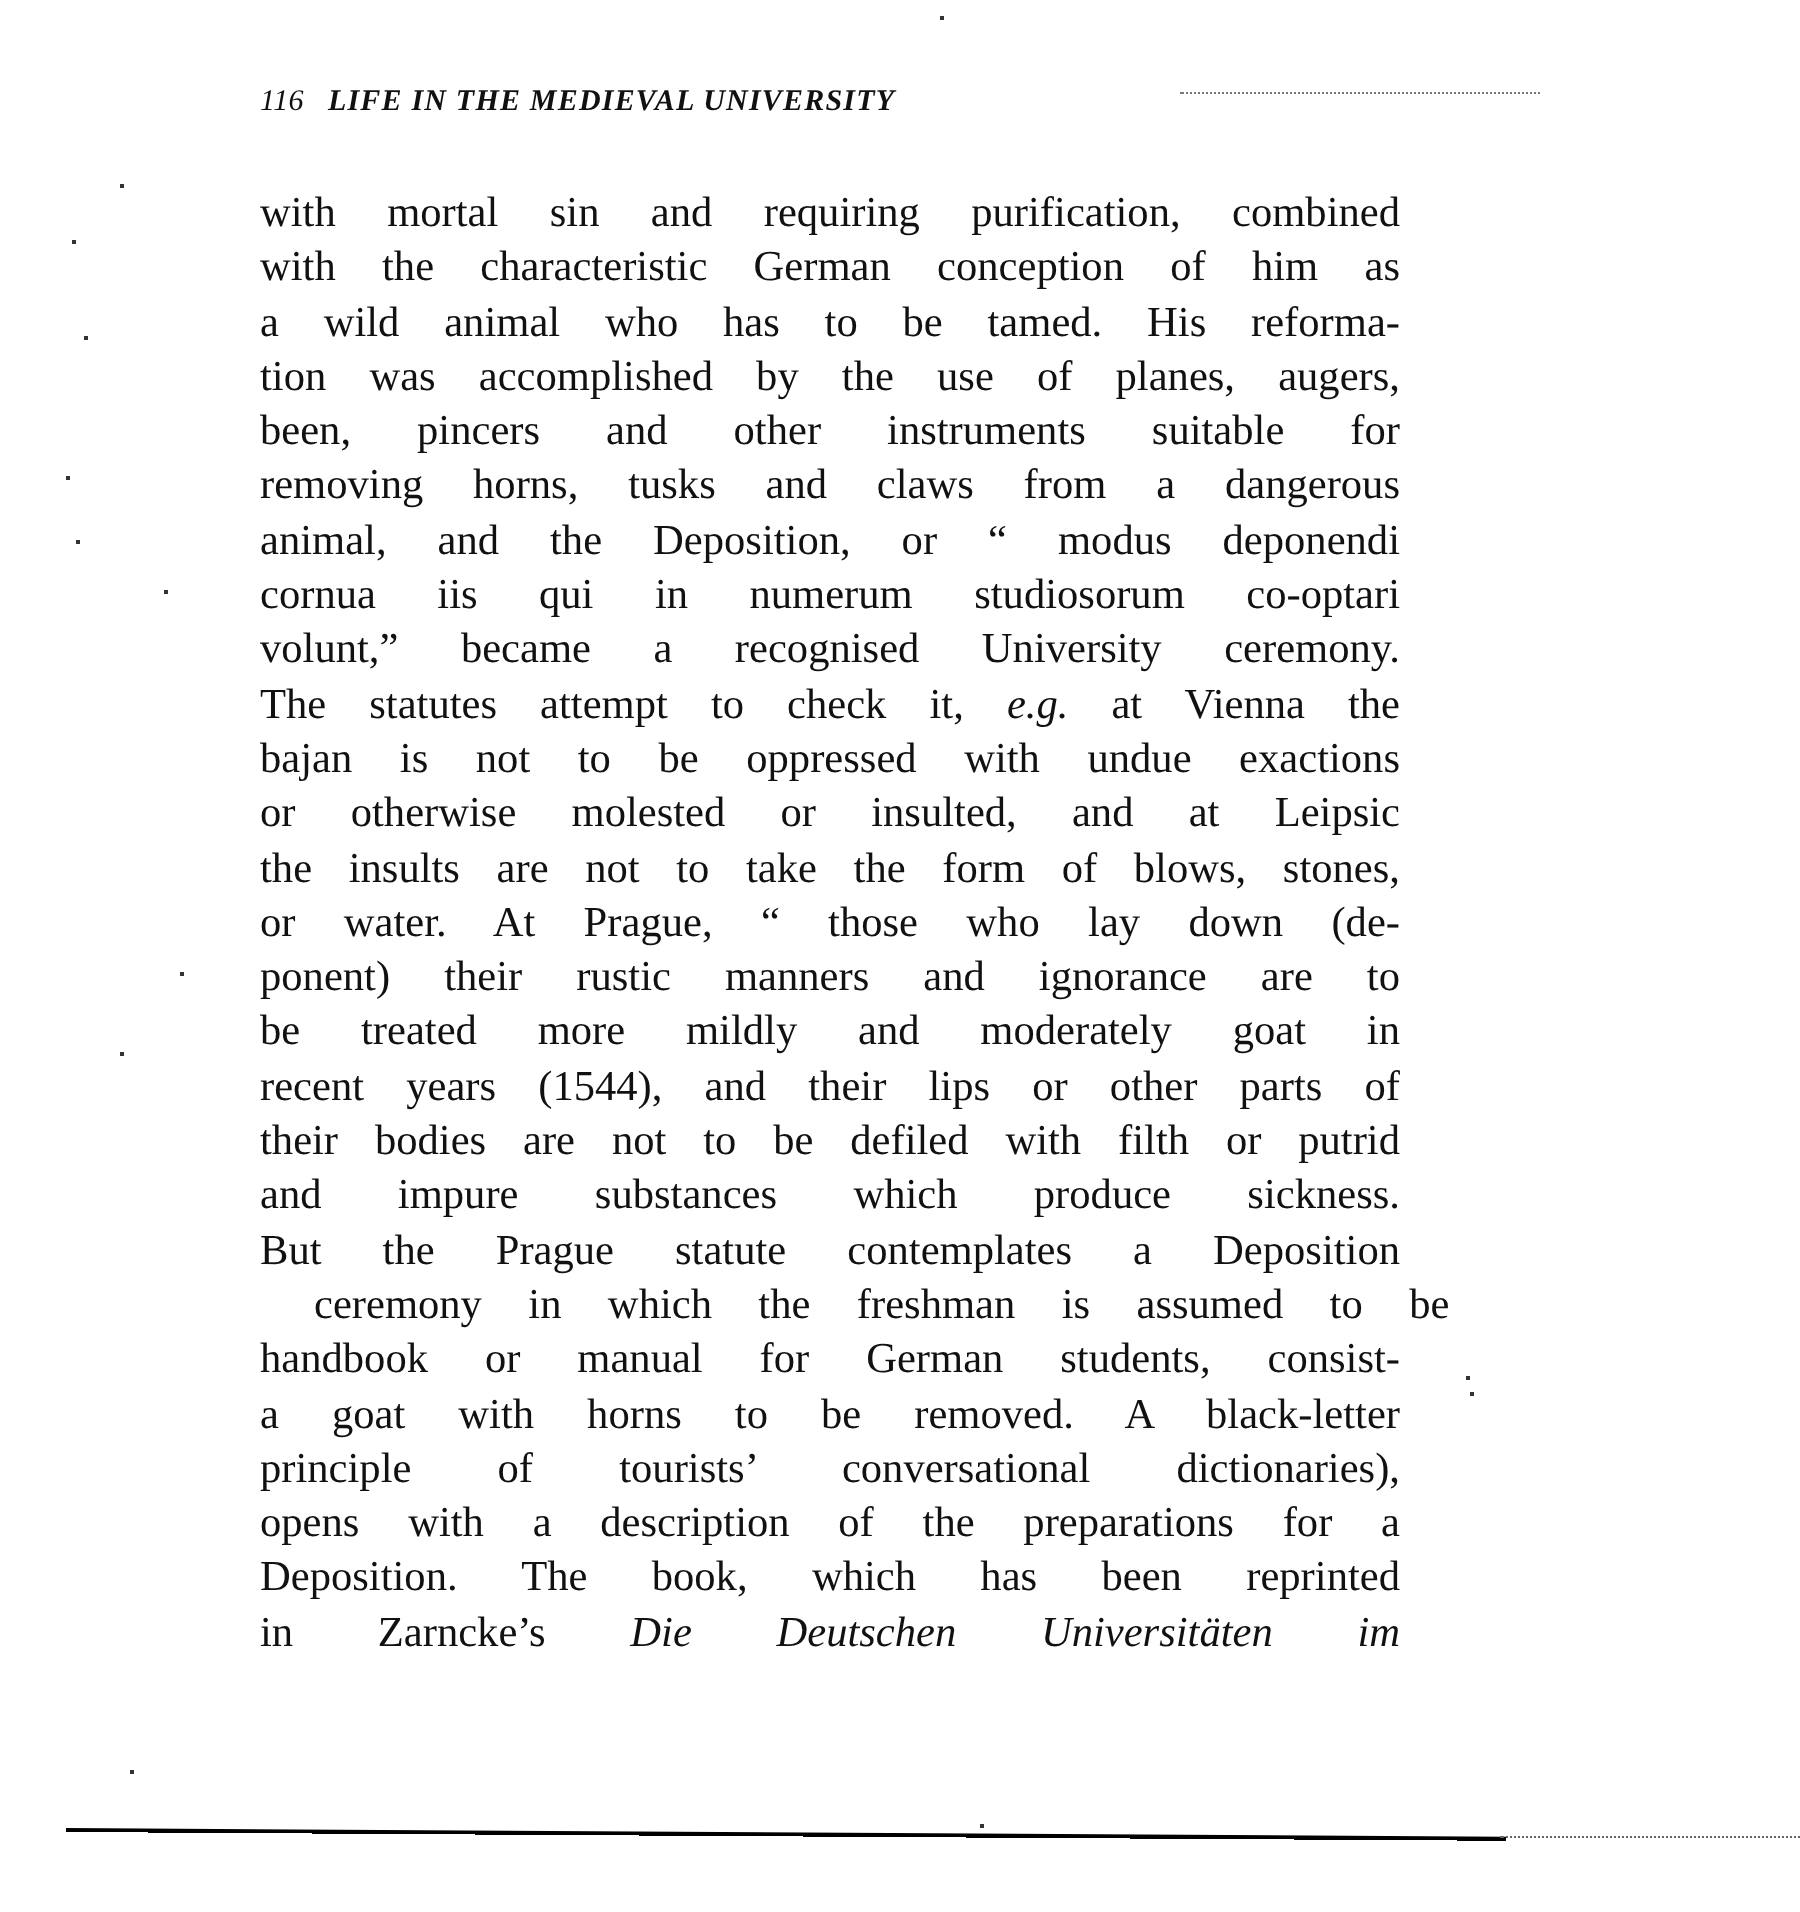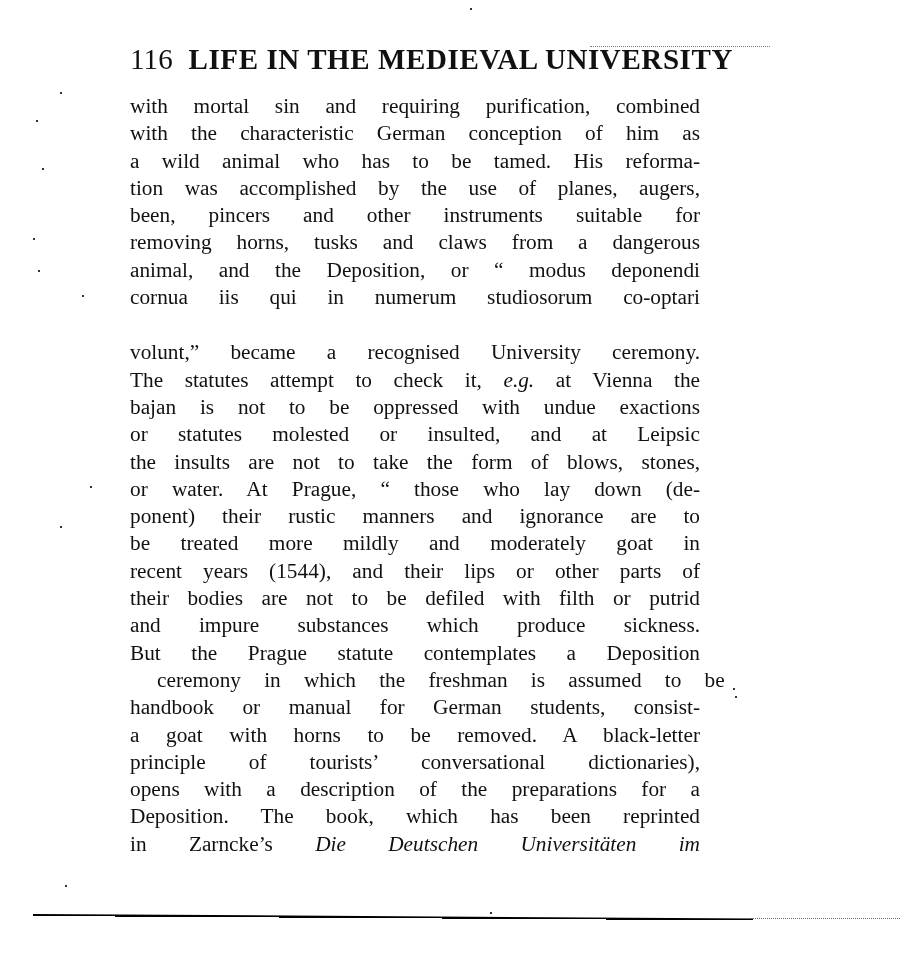--- a/index.html
+++ b/index.html
@@ -22,22 +22,23 @@
       background: #ffffff;
     }
     .running-head {
       position: absolute;
       left: 130px;
       top: 43px;
       width: 560px;
       height: 30px;
       white-space: nowrap;
       font-family: "Liberation Serif", "DejaVu Serif", serif;
-      font-size: 29px;
+      font-size: 15px;
       letter-spacing: 0.2px;
+      font-style: italic;
     }
     .running-head .folio {
       font-weight: normal;
       margin-right: 8px;
     }
     .running-head .title {
       font-weight: bold;
       letter-spacing: 0.6px;
     }
     .head-dots {
@@ -108,24 +109,24 @@
 
   <div class="body-text" id="body-text">
       <div class="line" style="display: block; width: auto; word-spacing: 20px;">with mortal sin and requiring purification, combined</div>
       <div class="line" style="display: block; width: auto; word-spacing: 17.57px;">with the characteristic German conception of him as</div>
       <div class="line" style="display: block; width: auto; word-spacing: 15.2px;">a wild animal who has to be tamed.  His reforma-</div>
       <div class="line" style="display: block; width: auto; word-spacing: 16px;">tion was accomplished by the use of planes, augers,</div>
       <div class="line" style="display: block; width: auto; word-spacing: 27.17px;">been, pincers and other instruments suitable for</div>
       <div class="line" style="display: block; width: auto; word-spacing: 19.29px;">removing horns, tusks and claws from a dangerous</div>
       <div class="line" style="display: block; width: auto; word-spacing: 19.86px;">animal, and the Deposition, or “ modus deponendi</div>
       <div class="line" style="display: block; width: auto; word-spacing: 25px;">cornua iis qui in numerum studiosorum co-optari</div>
-      <div class="line" style="display: block; width: auto; word-spacing: 25.6px; margin-top: 28px;">volunt,” became a recognised University ceremony.</div>
+      <div class="line" style="display: block; width: auto; word-spacing: 25.6px;">volunt,” became a recognised University ceremony.</div>
       <div class="line" style="display: block; width: auto; word-spacing: 16px;"><span>The statutes attempt to check it, </span><em>e.g.</em><span> at Vienna the</span></div>
       <div class="line" style="display: block; width: auto; word-spacing: 18.25px;">bajan is not to be oppressed with undue exactions</div>
-      <div class="line" style="display: block; width: auto; word-spacing: 22px;">or statutes molested or insulted, and at Leipsic</div>
+      <div class="line" style="display: block; width: auto; word-spacing: 22px;">or otherwise molested or insulted, and at Leipsic</div>
       <div class="line" style="display: block; width: auto; word-spacing: 12.8px;">the insults are not to take the form of blows, stones,</div>
       <div class="line" style="display: block; width: auto; word-spacing: 16.8px;">or water.  At Prague, “ those who lay down (de-</div>
       <div class="line" style="display: block; width: auto; word-spacing: 21.43px;">ponent) their rustic manners and ignorance are to</div>
       <div class="line" style="display: block; width: auto; word-spacing: 24.86px;">be treated more mildly and moderately goat in</div>
       <div class="line" style="display: block; width: auto; word-spacing: 15.56px;">recent years (1544), and their lips or other parts of</div>
       <div class="line" style="display: block; width: auto; word-spacing: 12.9px;">their bodies are not to be defiled with filth or putrid</div>
       <div class="line" style="display: block; width: auto; word-spacing: 32.4px;">and impure substances which produce sickness.</div>
       <div class="line" style="display: block; width: auto; word-spacing: 24.83px;">But the Prague statute contemplates a Deposition</div>
       <div class="line" style="display: block; width: auto; word-spacing: 17.88px; margin-left: 27px;">ceremony in which the freshman is assumed to be</div>
       <div class="line" style="display: block; width: auto; word-spacing: 22.83px;">handbook or manual for German students, consist-</div>

